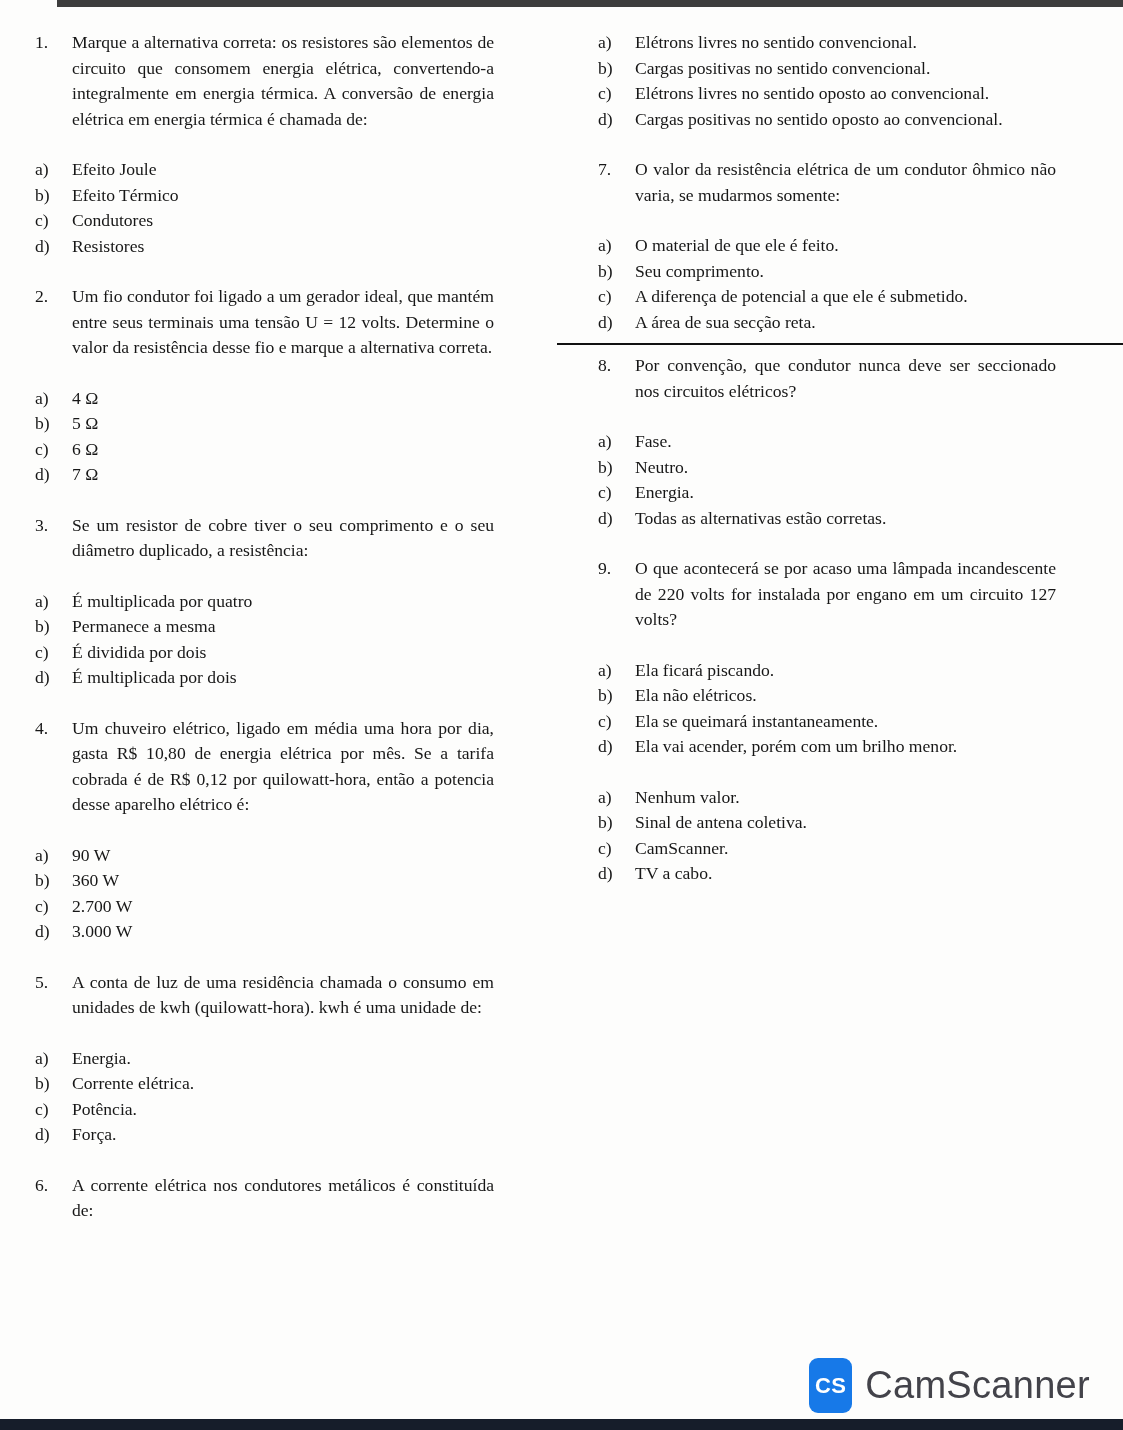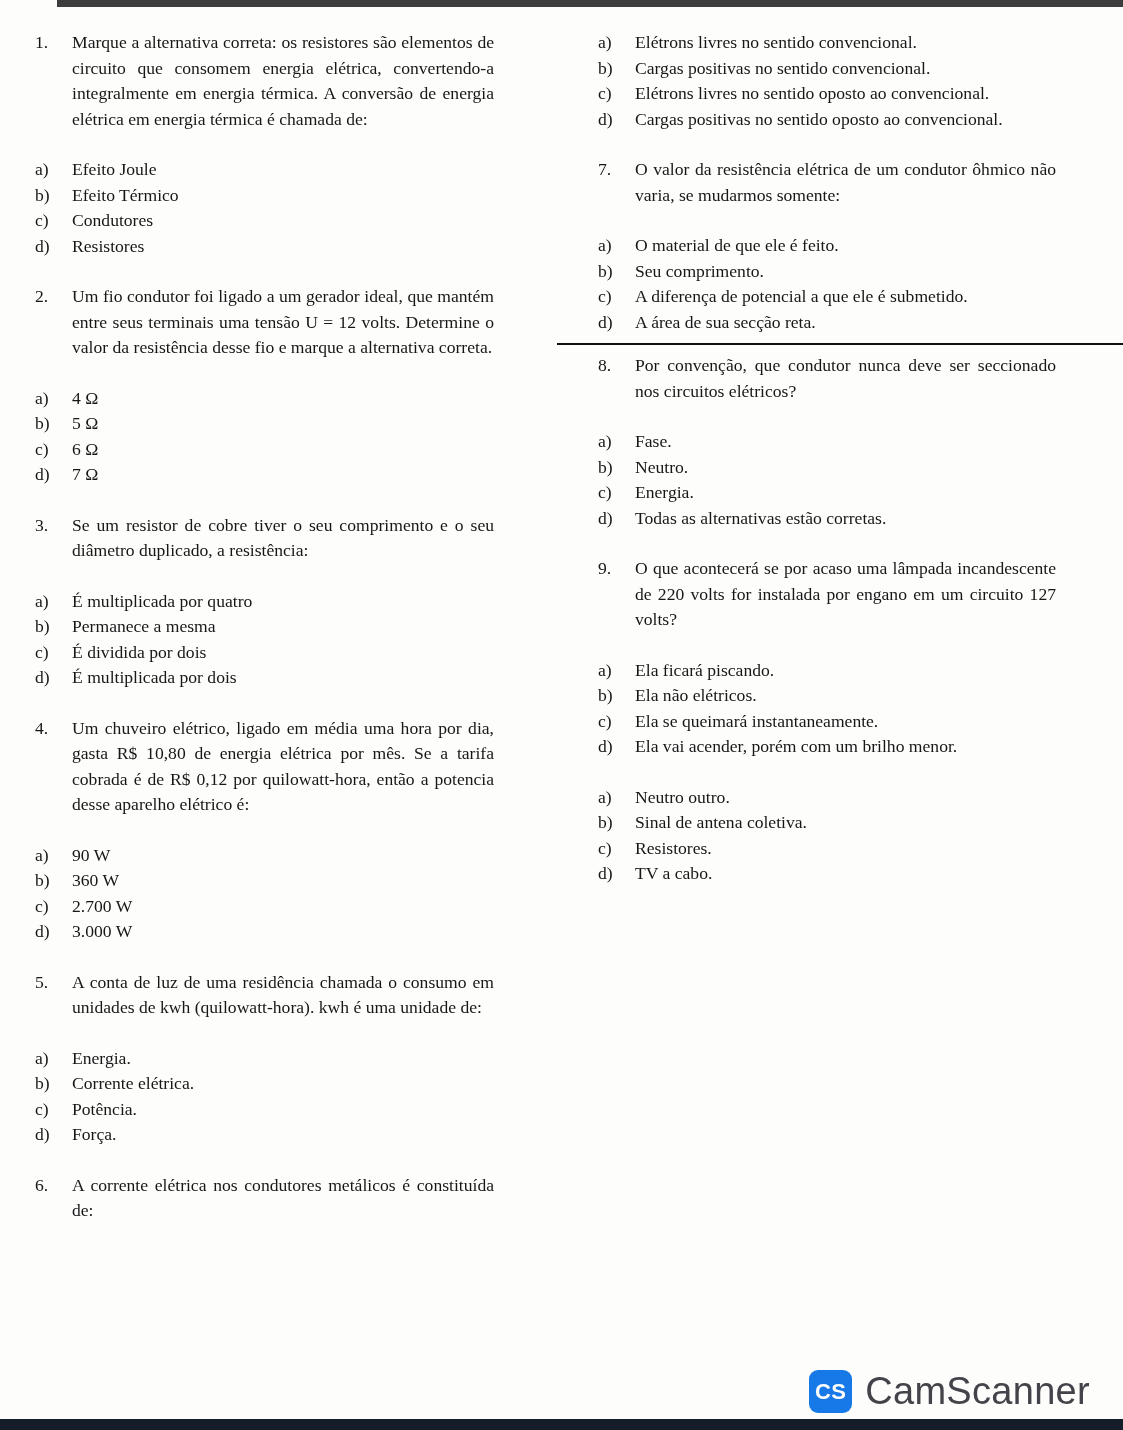--- a/index.html
+++ b/index.html
@@ -43,21 +43,21 @@
     margin: -17px -68px 8px -41px;
     height: 0;
   }
   .watermark {
     position: absolute;
     right: 33px; bottom: 17px;
     display: flex; align-items: center; gap: 13px;
     font-family: "Liberation Sans", "DejaVu Sans", sans-serif;
   }
   .cs-logo {
-    width: 43px; height: 43px; border-radius: 9px;
+    width: 43px; height: 55px; border-radius: 9px;
     color: #fff;
     display: flex; align-items: center; justify-content: center;
     font-weight: bold; font-size: 22px; letter-spacing: .5px;
   }
   .cs-text {
     font-size: 38px; color: #43434a; letter-spacing: .3px;
   }
 </style>
 </head>
 <body>
@@ -283,29 +283,29 @@
             <div class="row option-row">
               <span class="marker">d)</span>
               <div class="text">Ela vai acender, porém com um brilho menor.</div>
             </div>
           </div>
         </div>
         <div class="block question">
           <div class="options-list">
             <div class="row option-row">
               <span class="marker">a)</span>
-              <div class="text">Neutro outro.</div>
+              <div class="text">Nenhum valor.</div>
             </div>
             <div class="row option-row">
               <span class="marker">b)</span>
               <div class="text">Sinal de antena coletiva.</div>
             </div>
             <div class="row option-row">
               <span class="marker">c)</span>
-              <div class="text">Resistores.</div>
+              <div class="text">CamScanner.</div>
             </div>
             <div class="row option-row">
               <span class="marker">d)</span>
               <div class="text">TV a cabo.</div>
             </div>
           </div>
         </div>
       </div>
   </div>
 

